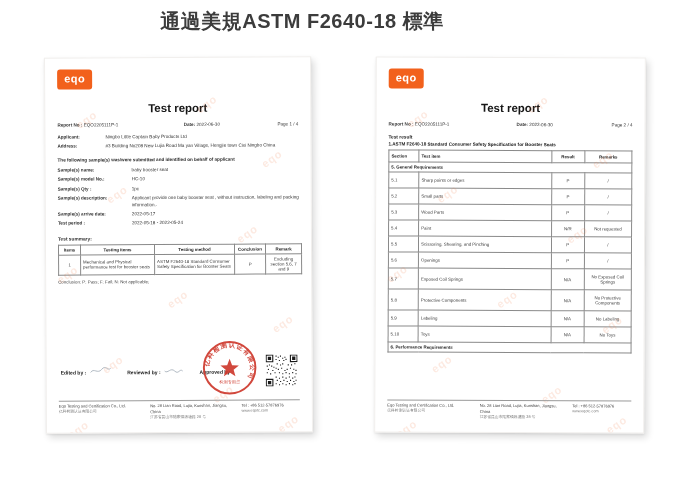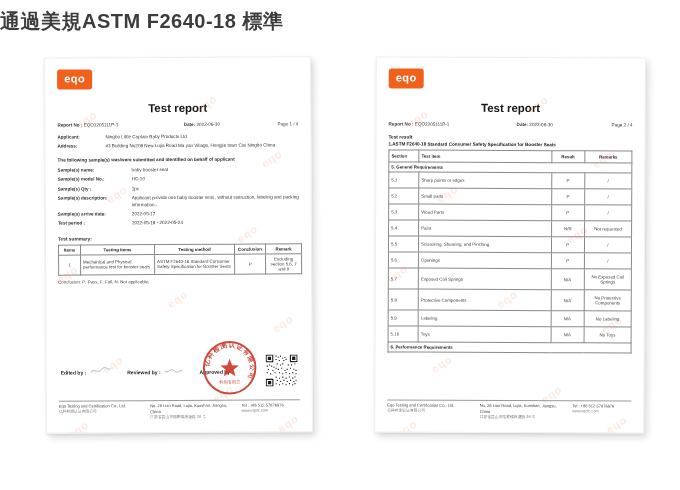--- a/index.html
+++ b/index.html
@@ -6,21 +6,21 @@
   html,body { width:680px; height:490px; }
   body {
     background:#ffffff;
     font-family:"Liberation Sans", sans-serif;
     position:relative;
     overflow:hidden;
     color:#333;
   }
   .page-title{
     position:absolute; top:8px; left:0; width:604px;
-    text-align:left; font-size:20px; font-weight:600;
+    text-align:center; font-size:20px; font-weight:600;
     color:#3c3c3c; letter-spacing:0.5px;
   }
   
   .doc{
     position:absolute; top:57px; width:267px; height:376px;
     background:#fff; border:1px solid #f1efed;
     box-shadow:3px 4px 7px rgba(0,0,0,0.14), 0 1px 2px rgba(0,0,0,0.08);
     padding:10px 12px; overflow:hidden;
   }
   #doc-left{ left:45px; transform:rotate(-0.3deg); }

